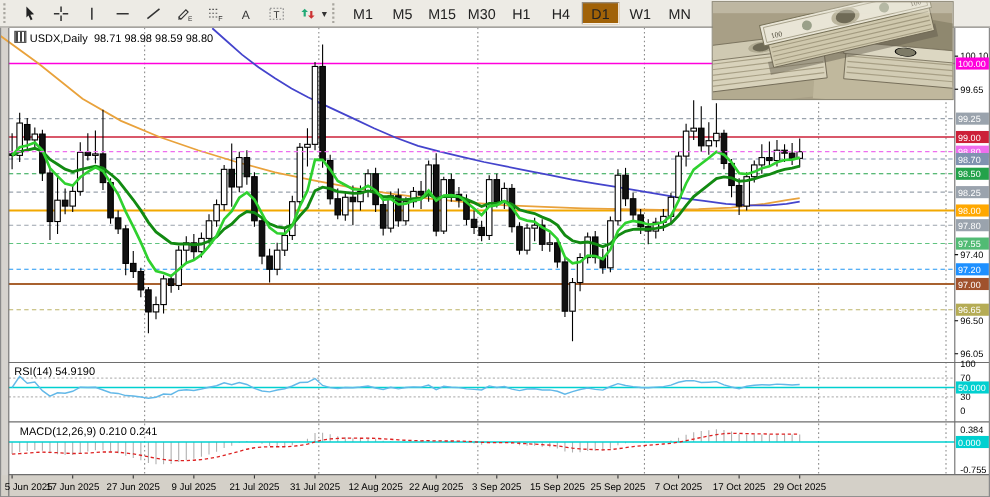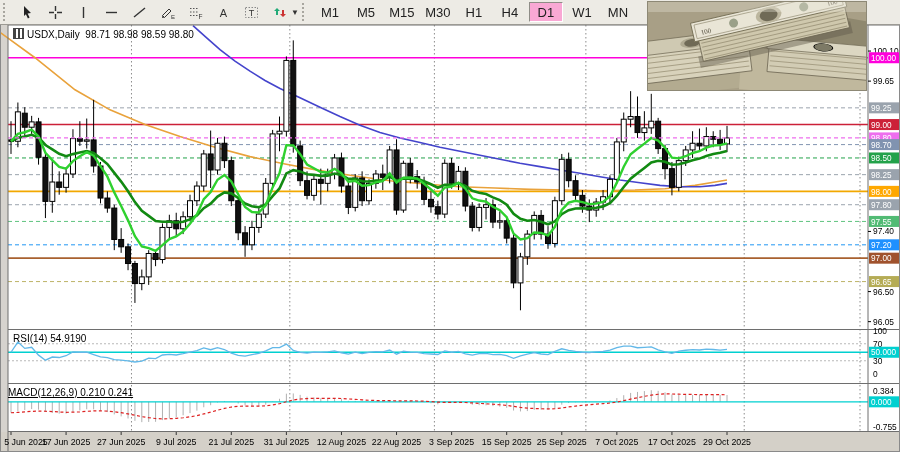--- a/index.html
+++ b/index.html
@@ -3,26 +3,26 @@
 <meta charset="utf-8">
 <style>
   html,body{margin:0;padding:0;background:#d6d3ce;font-family:"Liberation Sans",sans-serif;}
   .window{position:relative;width:900px;height:452px;background:#d6d3ce;overflow:hidden;box-shadow:0 0 0 1px #8a8a8a inset;}
   .toolbar{position:absolute;left:0;top:0;width:900px;height:24px;background:#edebe5;border-bottom:1px solid #9c9a94;display:flex;align-items:center;z-index:2;}
   .grip{width:5px;height:18px;margin:0 3px;border-left:2px dotted #a8a69f;}
   .tools,.tfs{display:flex;align-items:center;height:24px;}
   .tbtn{width:26px;height:20px;display:flex;align-items:center;justify-content:center;color:#333;font-size:11px;background:transparent;border:1px solid transparent;cursor:default;}
   .tbtn svg{display:block;}
   .tf{min-width:26px;height:18px;padding:0 3px;display:flex;align-items:center;justify-content:center;font-size:13px;color:#222;border:1px solid transparent;margin:0 1px;}
-  .tf.active{background:#f9a8d4;border:1px solid #8f8d87;border-right-color:#fff;border-bottom-color:#fff;}
+  .tf.active{background:#a16207;border:1px solid #8f8d87;border-right-color:#fff;border-bottom-color:#fff;}
   .caret{font-size:8px;color:#333;margin-left:-2px;}
   .lbl{position:absolute;font-size:10px;color:#000;z-index:1;white-space:pre;}
   .sym{left:13px;top:28px;text-align:right;}
   .rsil{left:13px;top:333px;}
-  .macdl{left:8px;top:387px;text-decoration:underline;}
+  .macdl{left:18px;top:387px;}
   .sym .glyph{display:inline-block;width:9px;height:9px;margin-right:3px;background:
     repeating-linear-gradient(90deg,#444 0 2px,#fff 2px 4px);border:1px solid #444;vertical-align:-1px;}
   #chart{position:absolute;left:0;top:0;z-index:0;}
   .money{position:absolute;left:648px;top:2px;width:218px;height:88px;z-index:3;outline:1px solid #8d8875;}
 </style>
 </head>
 <body>
 
 <div class="window">
 

